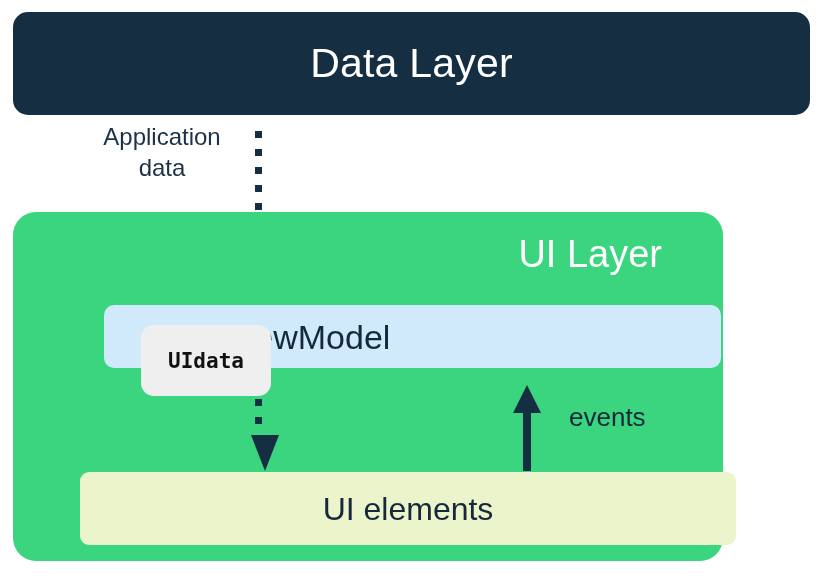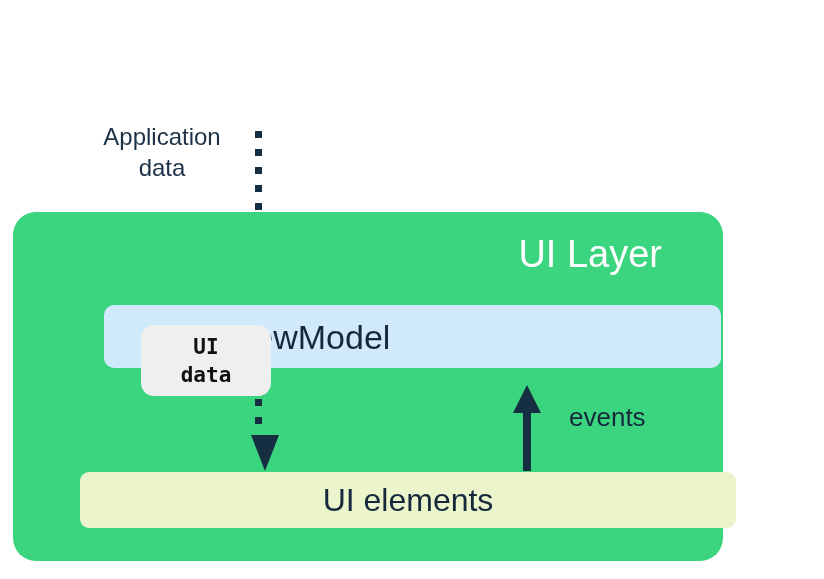--- a/index.html
+++ b/index.html
@@ -138,21 +138,21 @@
   
   .ui-state-chip {
     position: absolute;
     left: 141px;
     top: 325px;
     width: 130px;
     height: 71px;
     background: #efefef;
     border-radius: 13px;
     display: flex;
-    flex-direction: column;
+    flex-direction: row;
     align-items: center;
     justify-content: center;
     box-sizing: border-box;
   }
   .ui-state-chip span {
     font-family: "DejaVu Sans Mono", monospace;
     font-weight: 700;
     font-size: 21px;
     line-height: 28px;
     color: #111111;
@@ -194,41 +194,44 @@
     line-height: 1;
     white-space: nowrap;
   }
 
   
   .ui-elements-box {
     position: absolute;
     left: 80px;
     top: 472px;
     width: 656px;
-    height: 56px;
+    height: 73px;
     background: #ebf4cb;
     border-radius: 9px;
     display: flex;
     align-items: center;
     justify-content: center;
     box-sizing: border-box;
   }
   .ui-elements-label {
     color: #16293c;
     font-size: 32px;
     font-weight: 400;
     line-height: 1;
     white-space: nowrap;
   }
 </style>
 </head>
 <body>
 
 <div id="canvas">
 
+  <div class="data-layer">
+    <div class="data-layer-title">Data Layer</div>
+  </div>
 
   <div class="app-data-label">
     <span>Application</span>
     <span>data</span>
   </div>
 
   <div class="dotted-arrow" id="dotted-arrow-top">
     <div class="dots">
       <div class="dot"></div>
       <div class="dot"></div>

